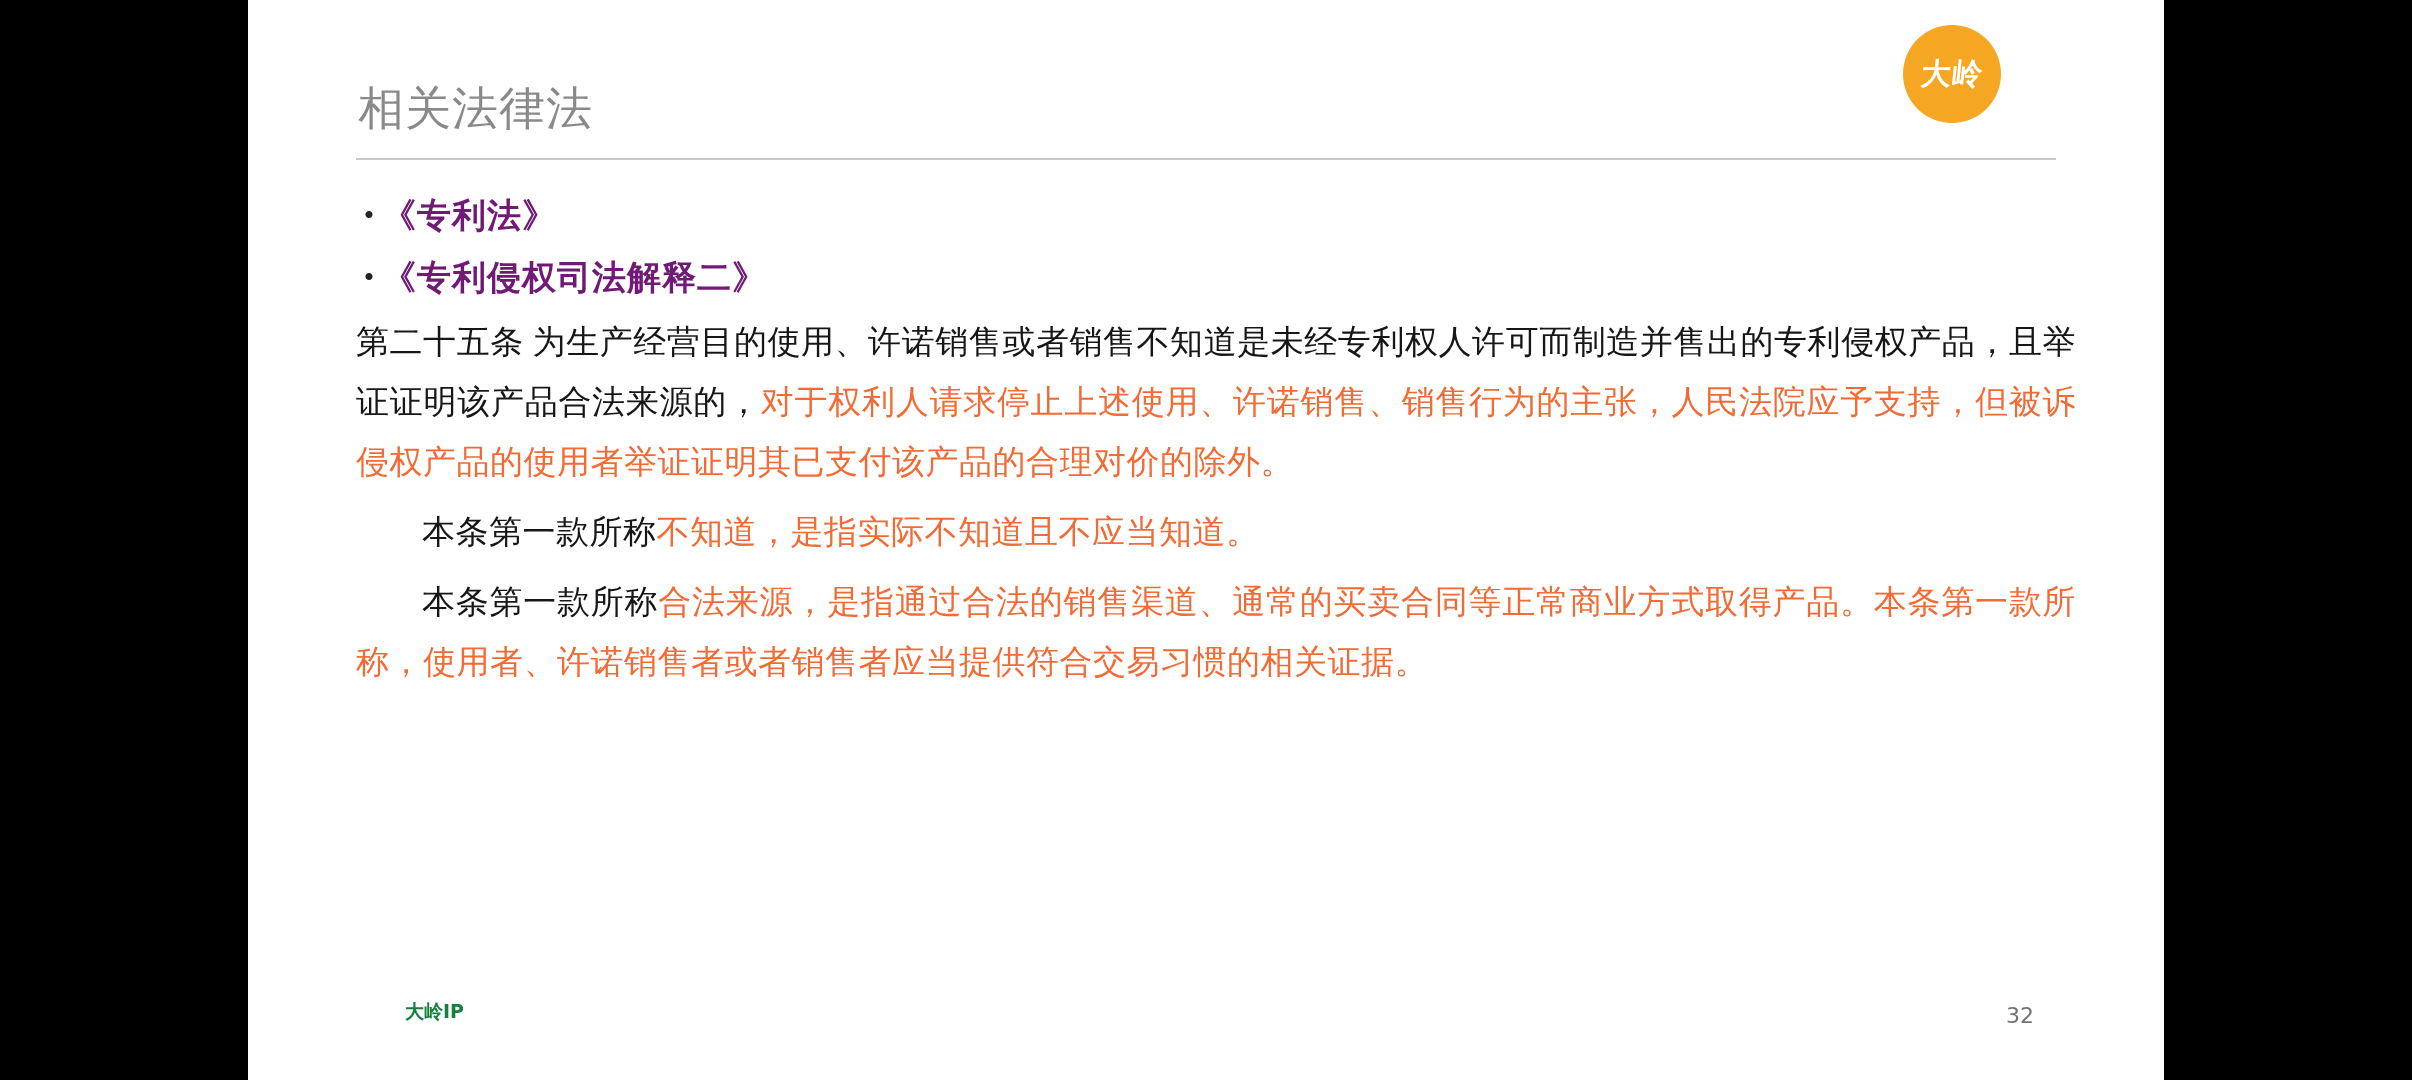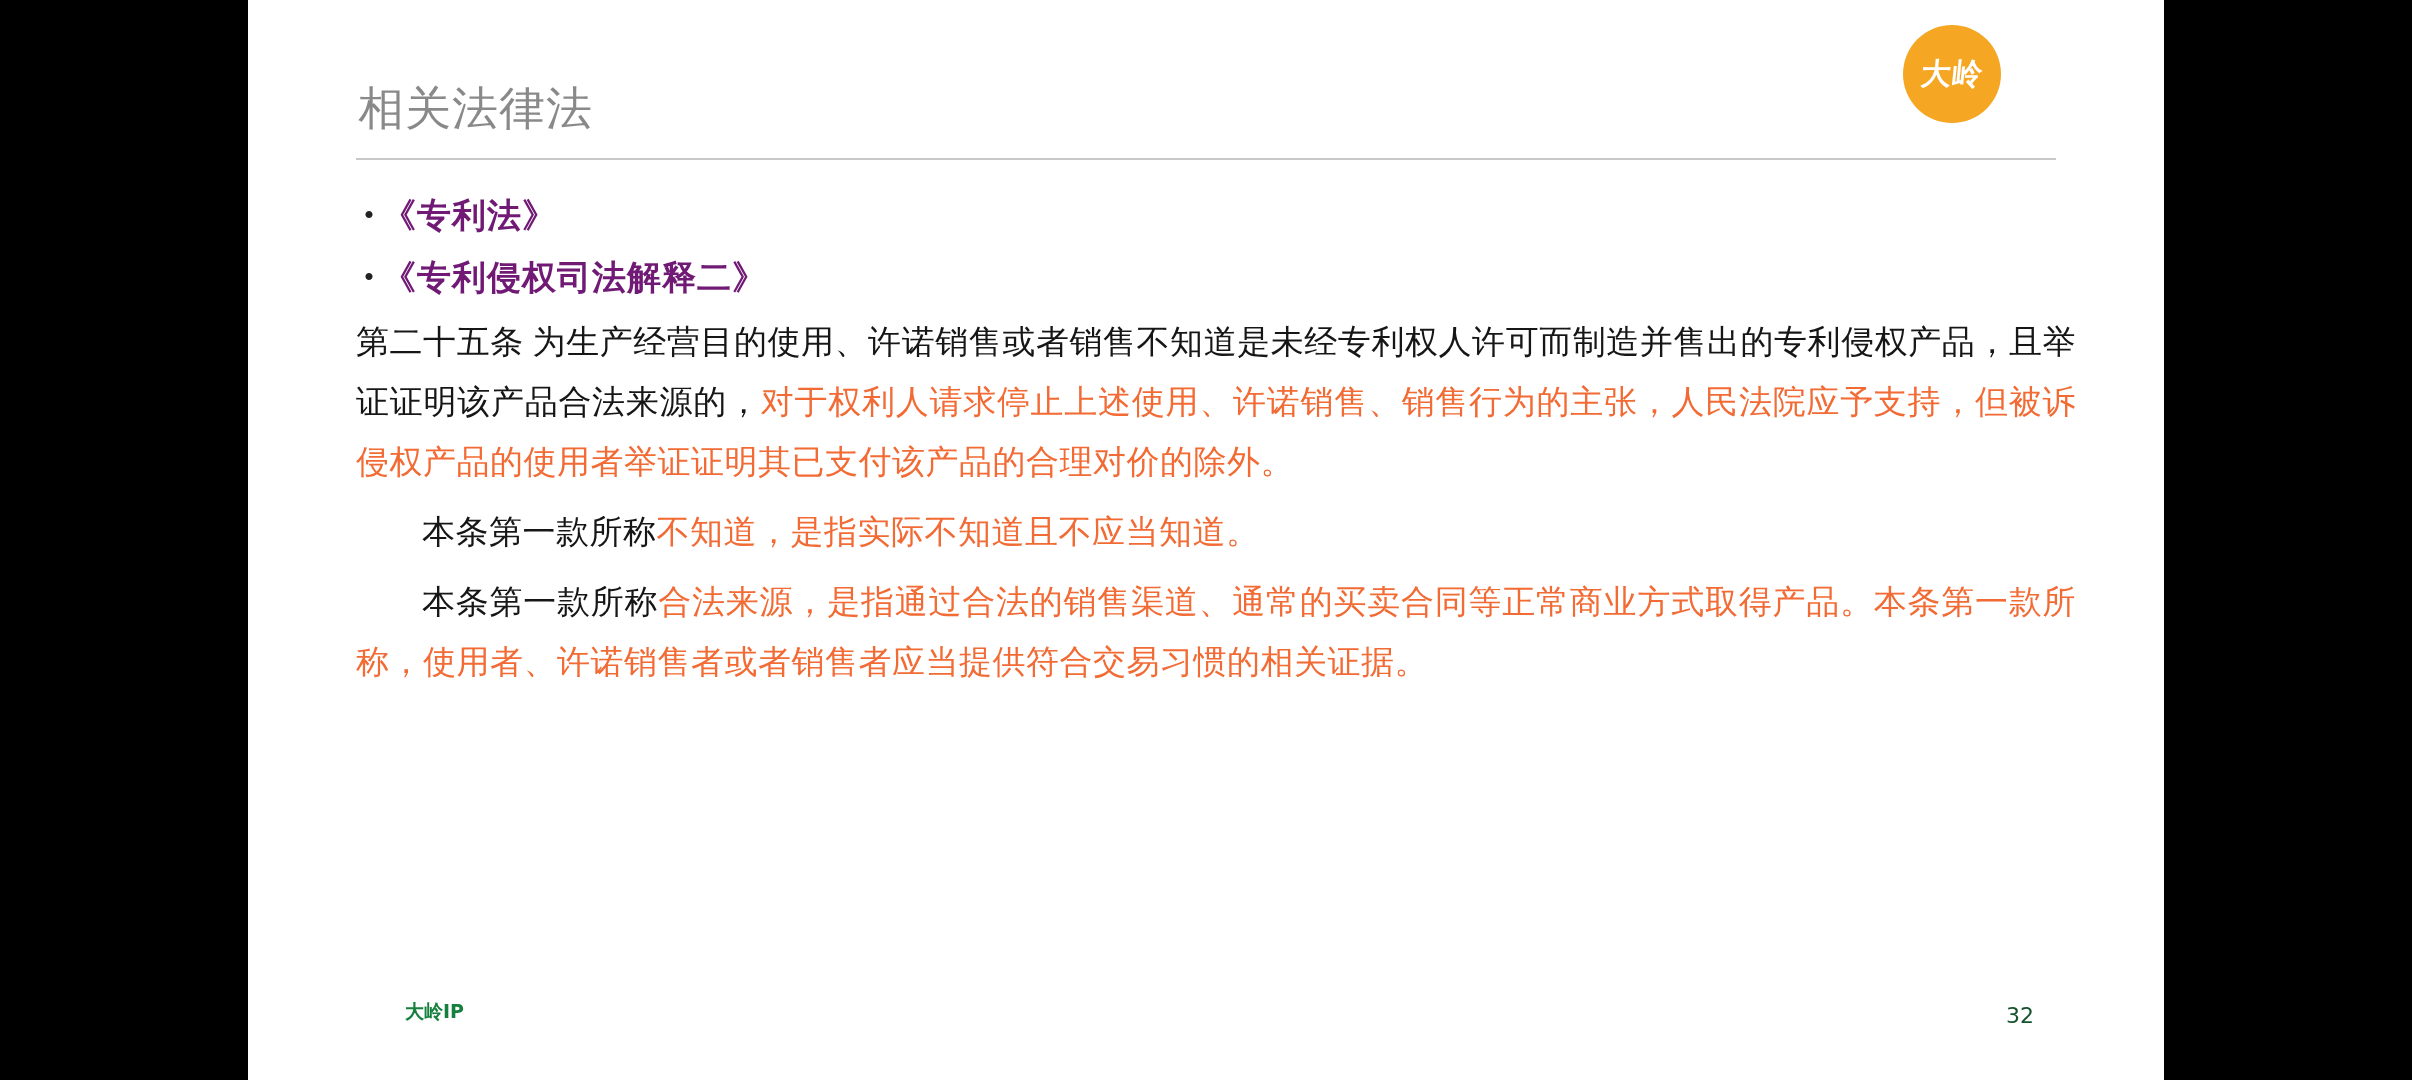--- a/index.html
+++ b/index.html
@@ -129,21 +129,21 @@
     color: #15803d;
     font-family: "DejaVu Sans", sans-serif;
     font-weight: bold;
     margin-left: 47px;
   }
   .footer-right {
     position: absolute;
     right: 130px;
     bottom: 52px;
     font-size: 22px;
-    color: #14532d;
+    color: #737373;
     font-family: "DejaVu Sans", sans-serif;
   }
 </style>
 </head>
 <body>
 
 <div class="stage">
   <div class="slide">
 
     <div class="logo-badge">

